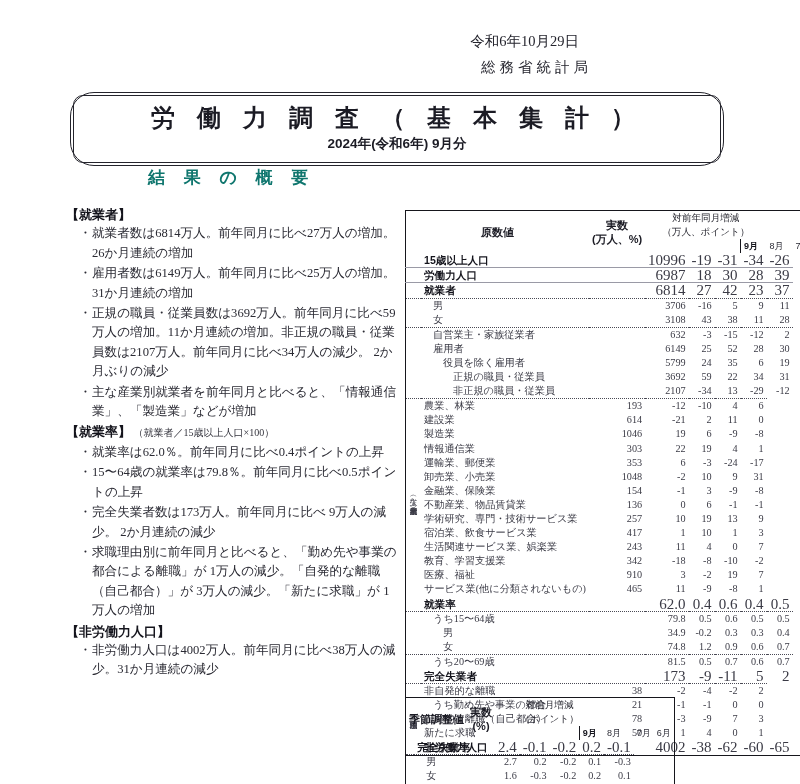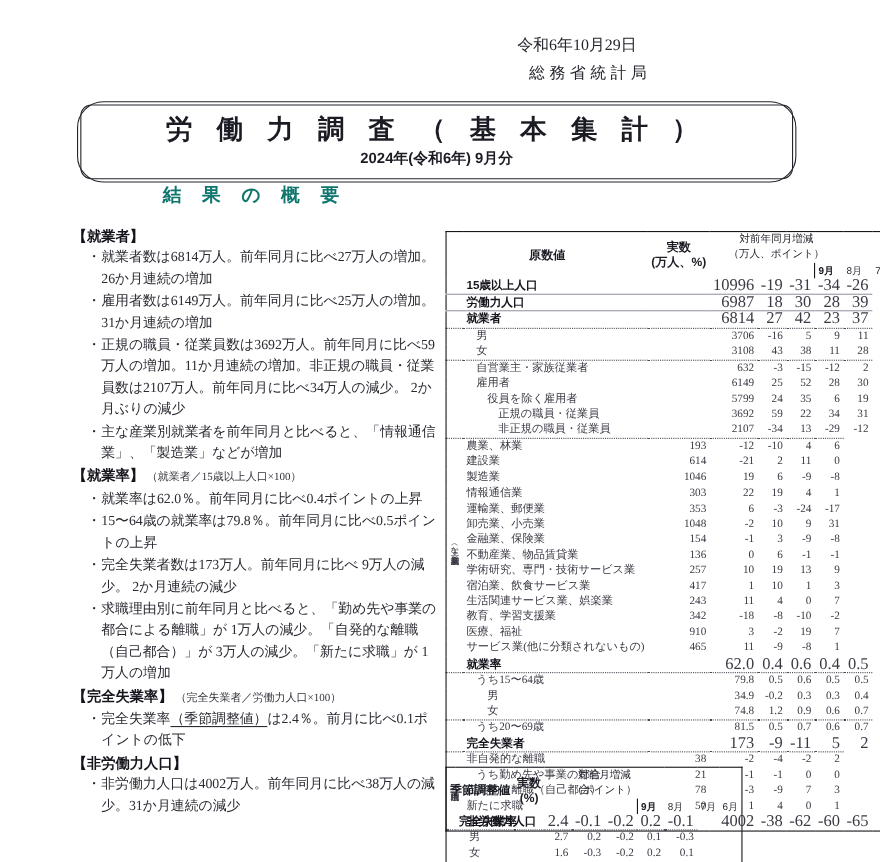--- a/index.html
+++ b/index.html
@@ -181,26 +181,20 @@
         <div class="grp-head"><span>【就業率】</span><span class="note">  （就業者／15歳以上人口×100）</span></div>
         <ul class="bullets">
           <li>就業率は62.0％。前年同月に比べ0.4ポイントの上昇</li>
           <li>15〜64歳の就業率は79.8％。前年同月に比べ0.5ポイントの上昇</li>
         </ul>
       </div>
       <div class="grp">
         <ul class="bullets">
           <li>完全失業者数は173万人。前年同月に比べ 9万人の減少。 2か月連続の減少</li>
           <li>求職理由別に前年同月と比べると、「勤め先や事業の都合による離職」が 1万人の減少。「自発的な離職（自己都合）」が 3万人の減少。「新たに求職」が 1万人の増加</li>
-        </ul>
-      </div>
-      <div class="grp">
-        <div class="grp-head"><span>【完全失業率】</span><span class="note">  （完全失業者／労働力人口×100）</span></div>
-        <ul class="bullets">
-          <li>完全失業率<span class="u">（季節調整値）</span>は2.4％。前月に比べ0.1ポイントの低下</li>
         </ul>
       </div>
       <div class="grp">
         <div class="grp-head"><span>【非労働力人口】</span></div>
         <ul class="bullets">
           <li>非労働力人口は4002万人。前年同月に比べ38万人の減少。31か月連続の減少</li>
         </ul>
       </div>
     </div>
 

